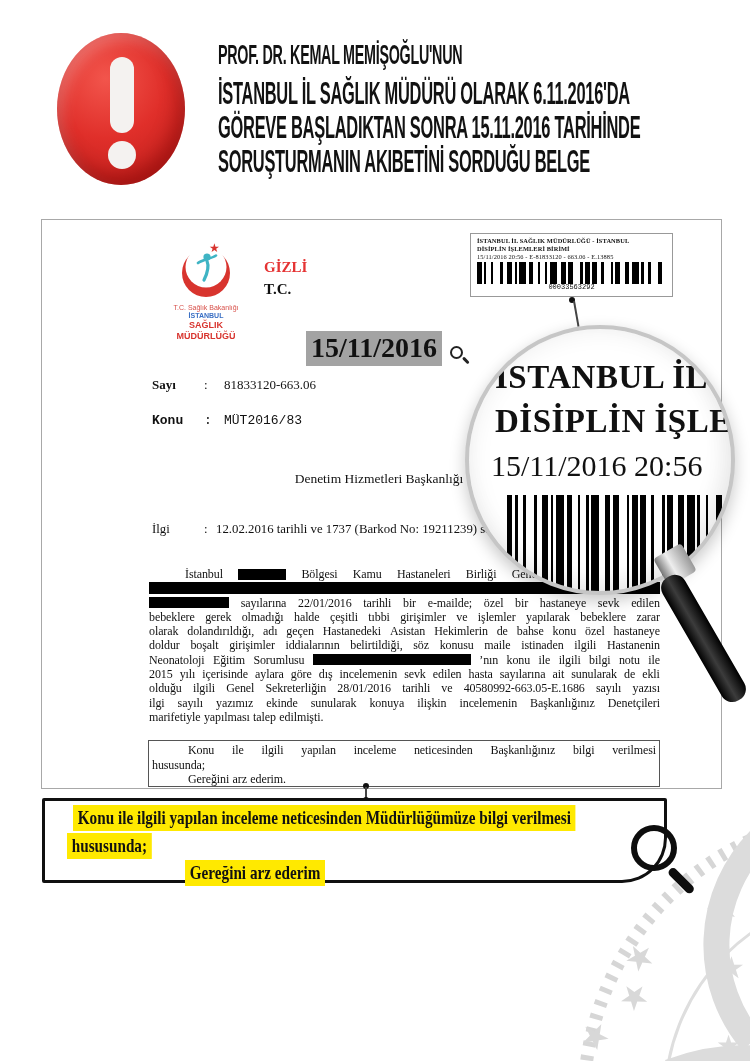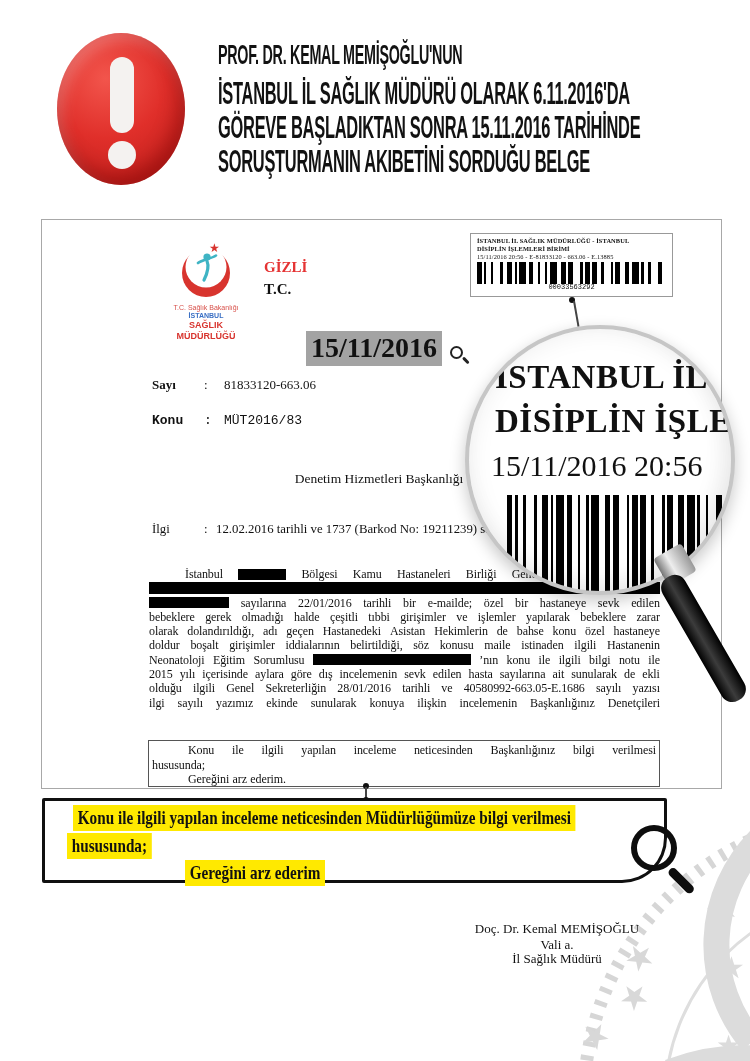--- a/index.html
+++ b/index.html
@@ -376,20 +376,26 @@
         <span>sayılı</span>
         <span>yazımız</span>
         <span>ekinde</span>
         <span>sunularak</span>
         <span>konuya</span>
         <span>ilişkin</span>
         <span>incelemenin</span>
         <span>Başkanlığınız</span>
         <span>Denetçileri</span>
       </div>
+      <div class="bline left">
+        <span>marifetiyle</span>
+        <span>yapılması</span>
+        <span>talep</span>
+        <span>edilmişti.</span>
+      </div>
     </div>
 
   <div class="closing-box" id="closing-lines" data-name="closing-box">
       <div class="bline ind">
         <span>Konu</span>
         <span>ile</span>
         <span>ilgili</span>
         <span>yapılan</span>
         <span>inceleme</span>
         <span>neticesinden</span>
@@ -470,19 +476,14 @@
   <div class="dot" style="left:363px;top:797px;" data-name="connector-dot"></div>
 
   <div class="callout" data-name="callout-box">
     <div class="co-line co-l1" data-name="callout-line1"><span class="hl-y">Konu ile ilgili yapılan inceleme neticesinden Müdürlüğümüze bilgi verilmesi</span></div>
     <div class="co-line co-l2" data-name="callout-line2"><span class="hl-y">hususunda;</span></div>
     <div class="co-line co-l3" data-name="callout-line3"><span class="hl-y">Gereğini arz ederim</span></div>
     <div class="co-mag" data-name="callout-magnifier-icon"></div>
     <span class="co-mag-tail" data-name="callout-magnifier-tail"></span>
   </div>
 
-  <div class="signature" data-name="signature-block">
-    <div class="sig-name" data-name="signature-name">Doç. Dr. Kemal MEMİŞOĞLU</div>
-    <div data-name="signature-role1">Vali a.</div>
-    <div data-name="signature-role2">İl Sağlık Müdürü</div>
-  </div>
 
 </div>
 
 </body></html>

